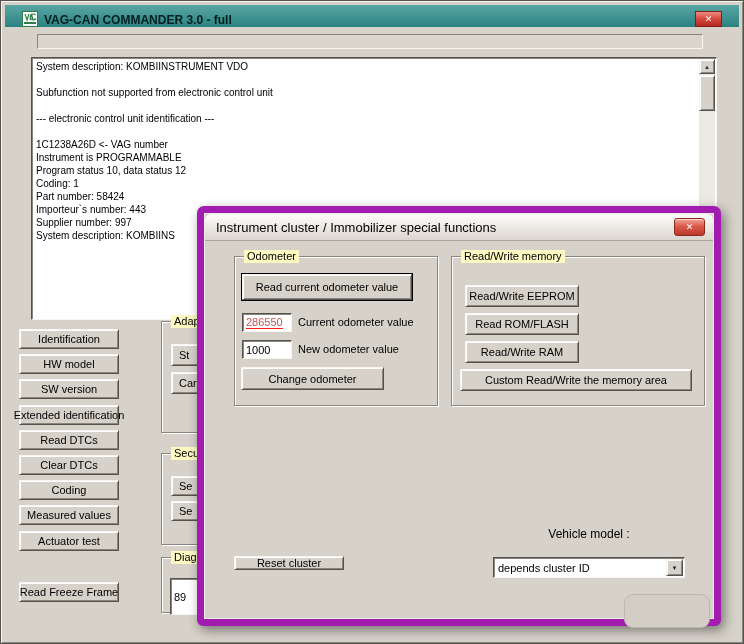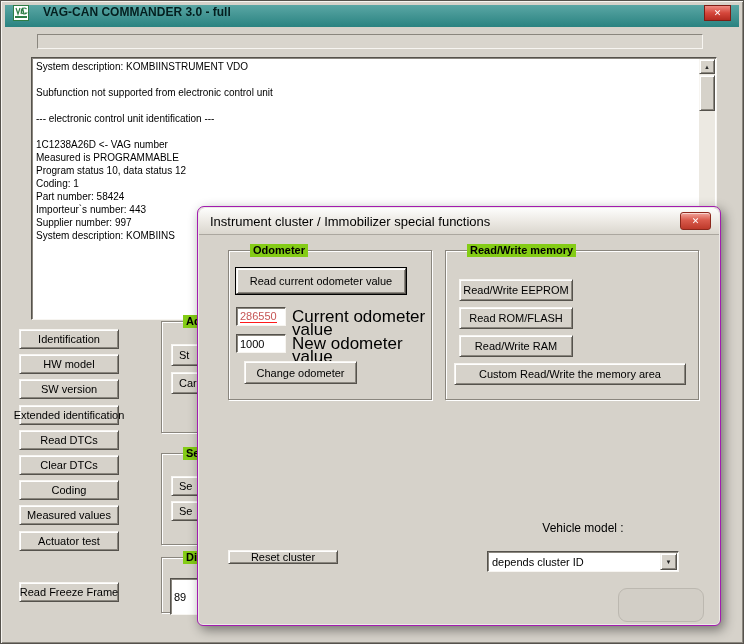--- a/index.html
+++ b/index.html
@@ -10,21 +10,21 @@
   }
   
   .main-window {
     position:absolute; inset:0; background:#d6d2ca;
     border:1px solid #55524c;
     box-shadow: inset 1px 1px 0 #f7f5f1, inset -1px -1px 0 #8a867e;
   }
   .main-titlebar {
     position:absolute; left:4px; top:4px; right:4px; height:22px;
     background:linear-gradient(180deg,#5aa6a4,#2a8381);
-    display:flex; align-items:flex-start; gap:14px; padding:0 8px;
+    display:flex; align-items:flex-end; gap:6px; padding:0 17px;
   }
   .main-title { font-size:12px; font-weight:700; color:#041f1f; }
   .close-red {
     margin-left:auto; width:27px; height:16px;
     background:linear-gradient(180deg,#ef8b82,#d5473b 50%,#b52b20);
     border:1px solid #7d1d15; color:#fff; font-size:9px;
     display:flex; align-items:center; justify-content:center;
   }
   .progress-bar {
     position:absolute; left:36px; top:33px; width:666px; height:15px;
@@ -53,33 +53,33 @@
     display:flex; align-items:center; justify-content:center;
     font-size:11px; white-space:nowrap;
   }
   .btn-default { box-shadow: inset 1px 1px 0 #fff, inset -1px -1px 0 #8a867e, 0 0 0 1px #000; }
   .side-btn { left:18px; width:100px; height:20px; }
   .part-btn { justify-content:flex-start; padding-left:7px; }
   .groupbox {
     position:absolute; border:1px solid #8a867e;
     box-shadow: inset 1px 1px 0 #fff, 1px 1px 0 #fff;
   }
-  .gb-label { position:absolute; top:-7px; left:21px; background:#84cc16; padding:0 3px; line-height:13px; font-size:11px;font-weight:bold; }
+  .gb-label { position:absolute; top:-7px; left:9px; background:#fef9c3; padding:0 3px; line-height:13px; font-size:11px; }
   .field {
     position:absolute; background:#fff;
     border:1px solid; border-color:#55524c #f7f5f1 #f7f5f1 #55524c;
     box-shadow: inset 1px 1px 0 #8a867e;
     display:flex; align-items:center; padding:0 3px; font-size:11px;
   }
   .red-val { color:#c65555; border-bottom:1px solid #ff1a1a; line-height:12px; }
-  .lbl { position:absolute; line-height:13px; font-size:17px; }
+  .lbl { position:absolute; line-height:13px; font-size:11px; }
   
   .dialog {
     position:absolute; left:196px; top:205px; width:524px; height:420px; z-index:10;
-    background:#d6d2ca; border:1px solid #a21caf; border-radius:7px 7px 6px 6px;
+    background:#d6d2ca; border:7px solid #a21caf; border-radius:7px 7px 6px 6px;
     box-shadow: 3px 4px 12px rgba(0,0,0,.45), inset 0 0 0 1px #eceae5;
   }
   .dialog-titlebar {
     position:absolute; left:1px; right:1px; top:1px; height:27px;
     border-radius:6px 6px 0 0;
     background:linear-gradient(180deg,#fdfdfc,#ebe8e2 55%,#dad6ce);
     border-bottom:1px solid #aba79f;
     display:flex; align-items:center; padding:0 11px;
   }
   .dialog-title { font-size:13px; color:#000; }
@@ -127,21 +127,21 @@
 
     <div class="log-area">
       <div class="log-text">
         <div class="log-line">System description: KOMBIINSTRUMENT VDO</div>
         <div class="log-line"></div>
         <div class="log-line">Subfunction not supported from electronic control unit</div>
         <div class="log-line"></div>
         <div class="log-line">--- electronic control unit identification ---</div>
         <div class="log-line"></div>
         <div class="log-line">1C1238A26D &lt;- VAG number</div>
-        <div class="log-line">Measured is PROGRAMMABLE</div>
+        <div class="log-line">Instrument is PROGRAMMABLE</div>
         <div class="log-line">Program status 10, data status 12</div>
         <div class="log-line">Coding: 1</div>
         <div class="log-line">Part number: 58424</div>
         <div class="log-line">Importeur`s number: 443</div>
         <div class="log-line">Supplier number: 997</div>
         <div class="log-line">System description: KOMBIINS</div>
       </div>
       <div class="scrollbar">
         <div class="sb-btn sb-up bevel">▲</div>
         <div class="sb-thumb bevel"></div>
@@ -187,21 +187,21 @@
         <span class="gb-label">Odometer</span>
         <div class="btn btn-default" style="left:7px;top:17px;width:170px;height:26px">Read current odometer value</div>
         <div class="field" style="left:7px;top:56px;width:50px;height:19px">
           <span class="red-val">286550</span>
         </div>
         <span class="lbl" style="left:63px;top:59px">Current odometer value</span>
         <div class="field" style="left:7px;top:83px;width:50px;height:19px">
           <span>1000</span>
         </div>
         <span class="lbl" style="left:63px;top:86px">New odometer value</span>
-        <div class="btn" style="left:15px;top:110px;width:113px;height:23px">Change odometer</div>
+        <div class="btn" style="left:6px;top:110px;width:143px;height:23px">Change odometer</div>
       </div>
 
       <div class="groupbox" style="left:247px;top:43px;width:254px;height:150px">
         <span class="gb-label">Read/Write memory</span>
         <div class="btn" style="left:13px;top:28px;width:114px;height:22px">Read/Write EEPROM</div>
         <div class="btn" style="left:13px;top:56px;width:114px;height:22px">Read ROM/FLASH</div>
         <div class="btn" style="left:13px;top:84px;width:114px;height:22px">Read/Write RAM</div>
         <div class="btn" style="left:8px;top:112px;width:232px;height:22px">Custom Read/Write the memory area</div>
       </div>
 

